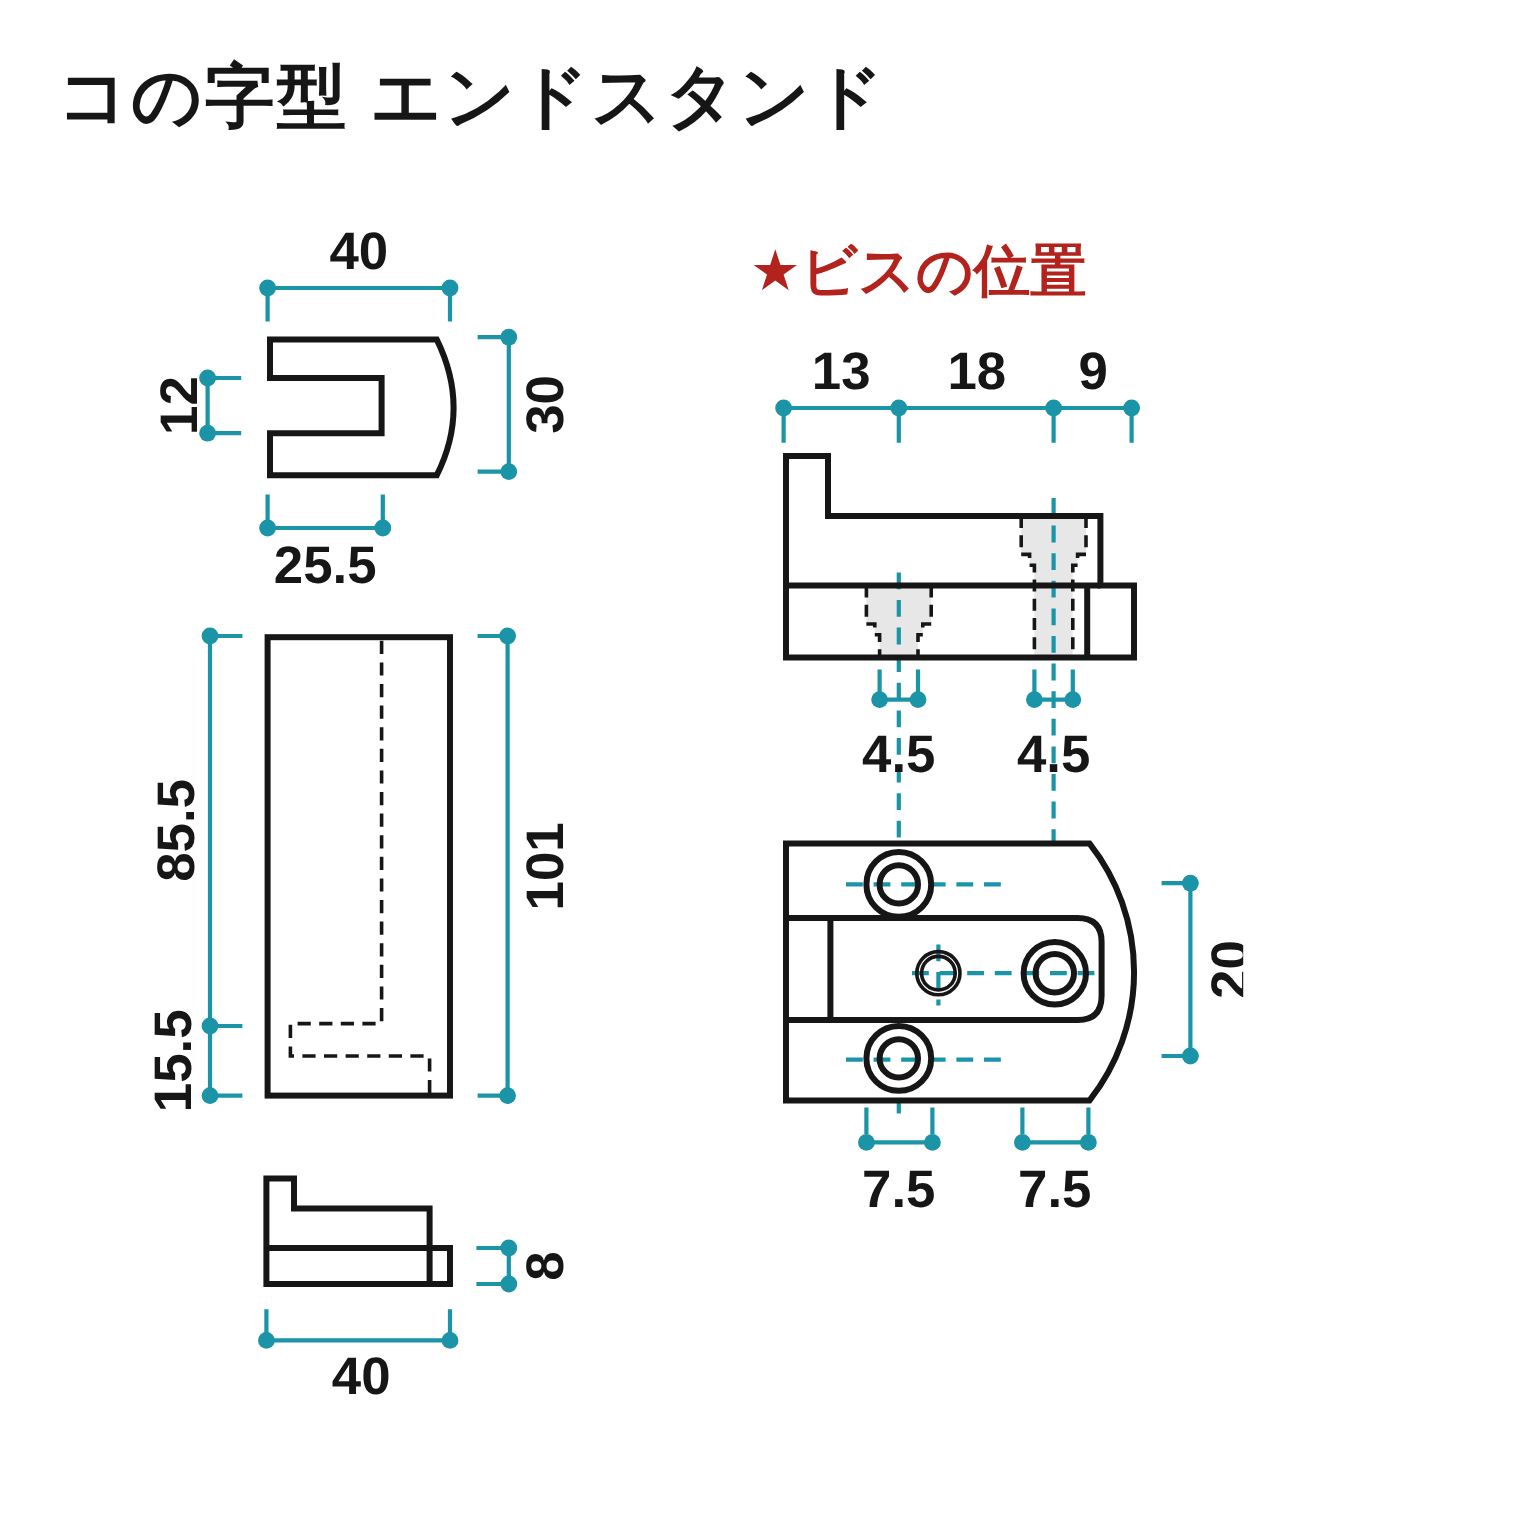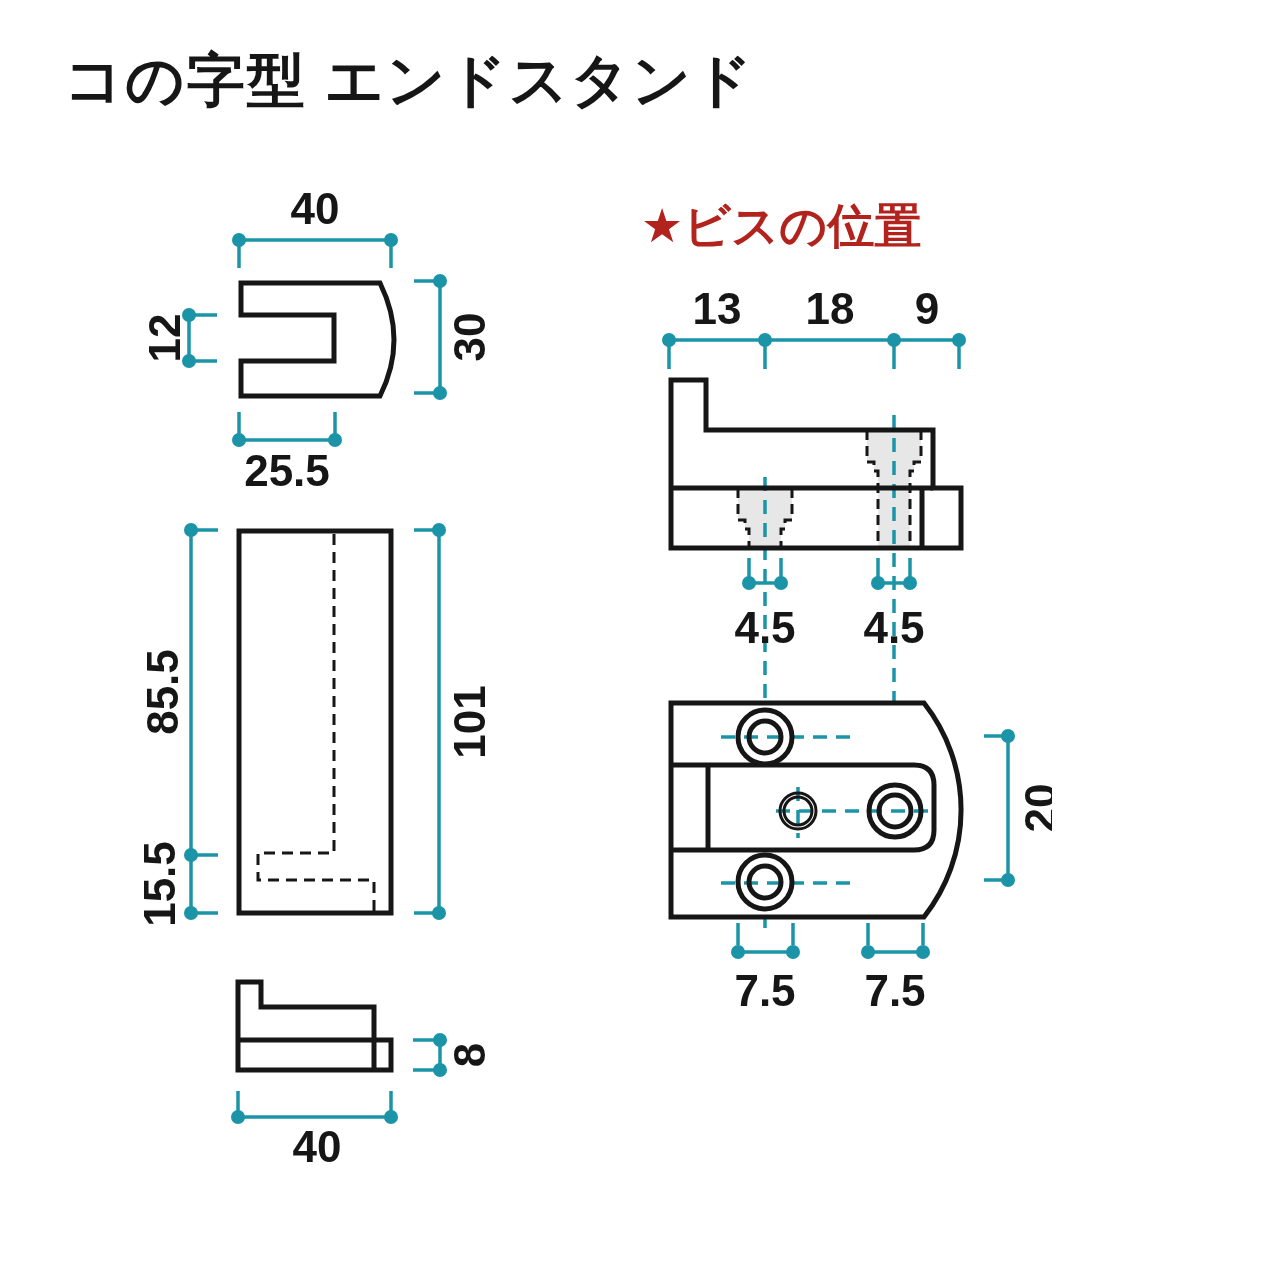--- a/index.html
+++ b/index.html
@@ -1,17 +1,17 @@
 <!DOCTYPE html>
 <html><head>
 <meta charset="utf-8">
 <style>
   html,body{margin:0;padding:0;background:#ffffff;}
   .canvas{position:relative;width:1036px;height:1280px;background:#ffffff;overflow:hidden;
-          font-family:"Liberation Sans",sans-serif;margin-left:16px;}
+          font-family:"Liberation Sans",sans-serif;}
   svg text{font-family:"Liberation Sans","DejaVu Sans",sans-serif;font-weight:700;fill:#161616;
            font-size:44px;}
   svg text.title-text{font-size:58px;letter-spacing:2px;}
   svg text.note-text{font-size:47px;fill:#b3231d;}
   .fillw{fill:#ffffff;stroke:none;}
   .oline{fill:none;stroke:#161616;stroke-width:5;stroke-linejoin:miter;stroke-linecap:butt;}
   .oline-thin{fill:none;stroke:#161616;stroke-width:3;}
   .hid{fill:none;stroke:#161616;stroke-width:3;stroke-dasharray:11 7;}
   .scrw{fill:#e7e7e7;stroke:none;}
   .scrd{fill:none;stroke:#161616;stroke-width:3;stroke-dasharray:10 6;}

